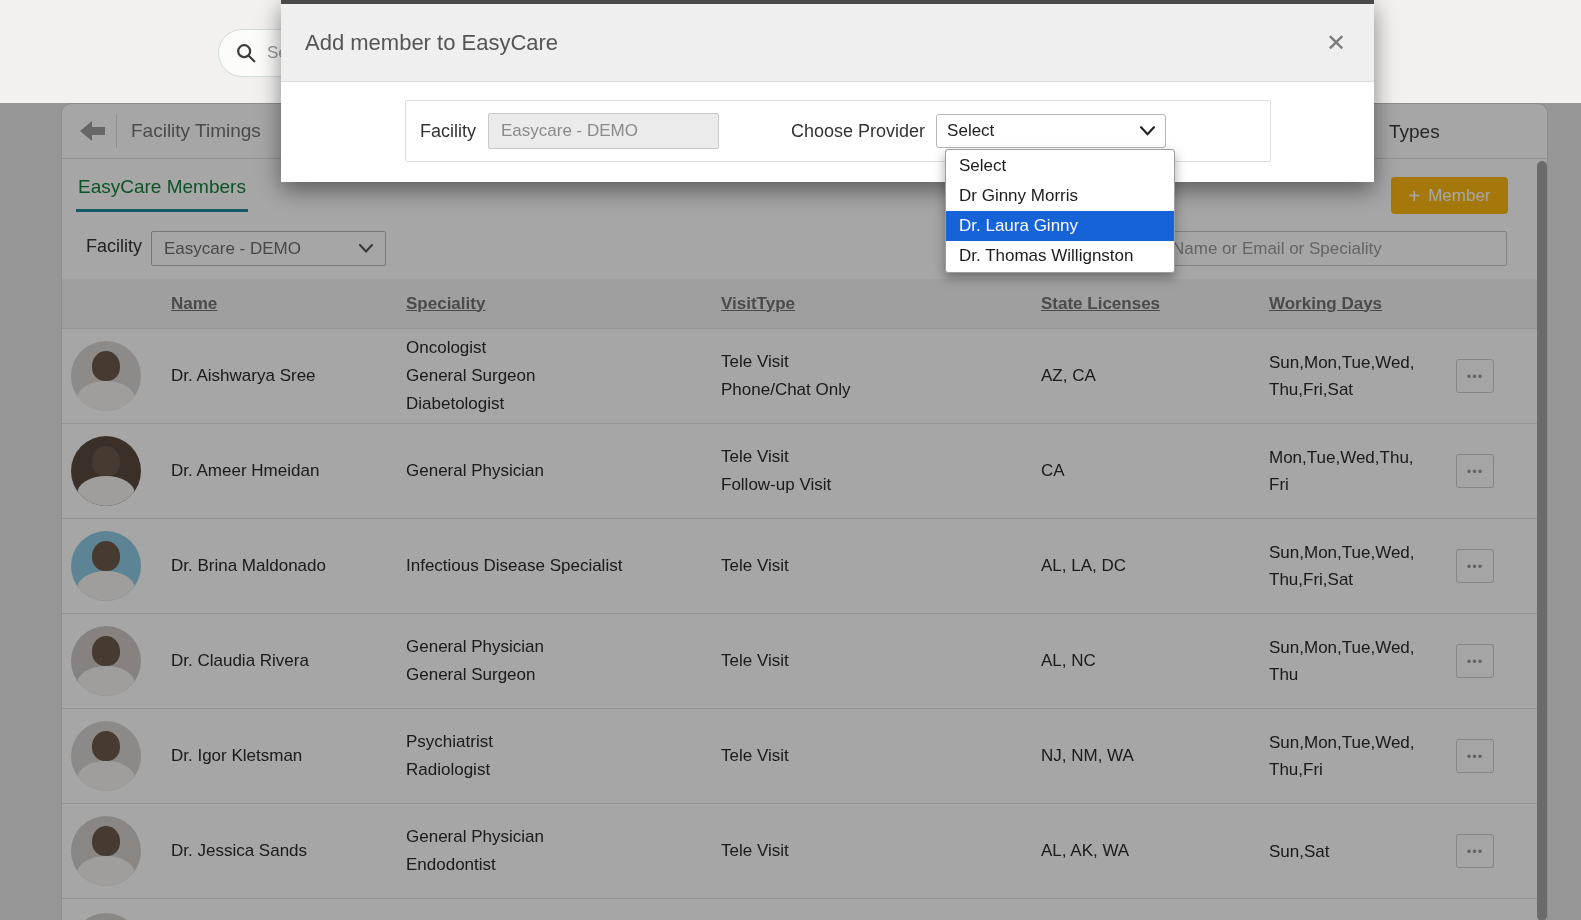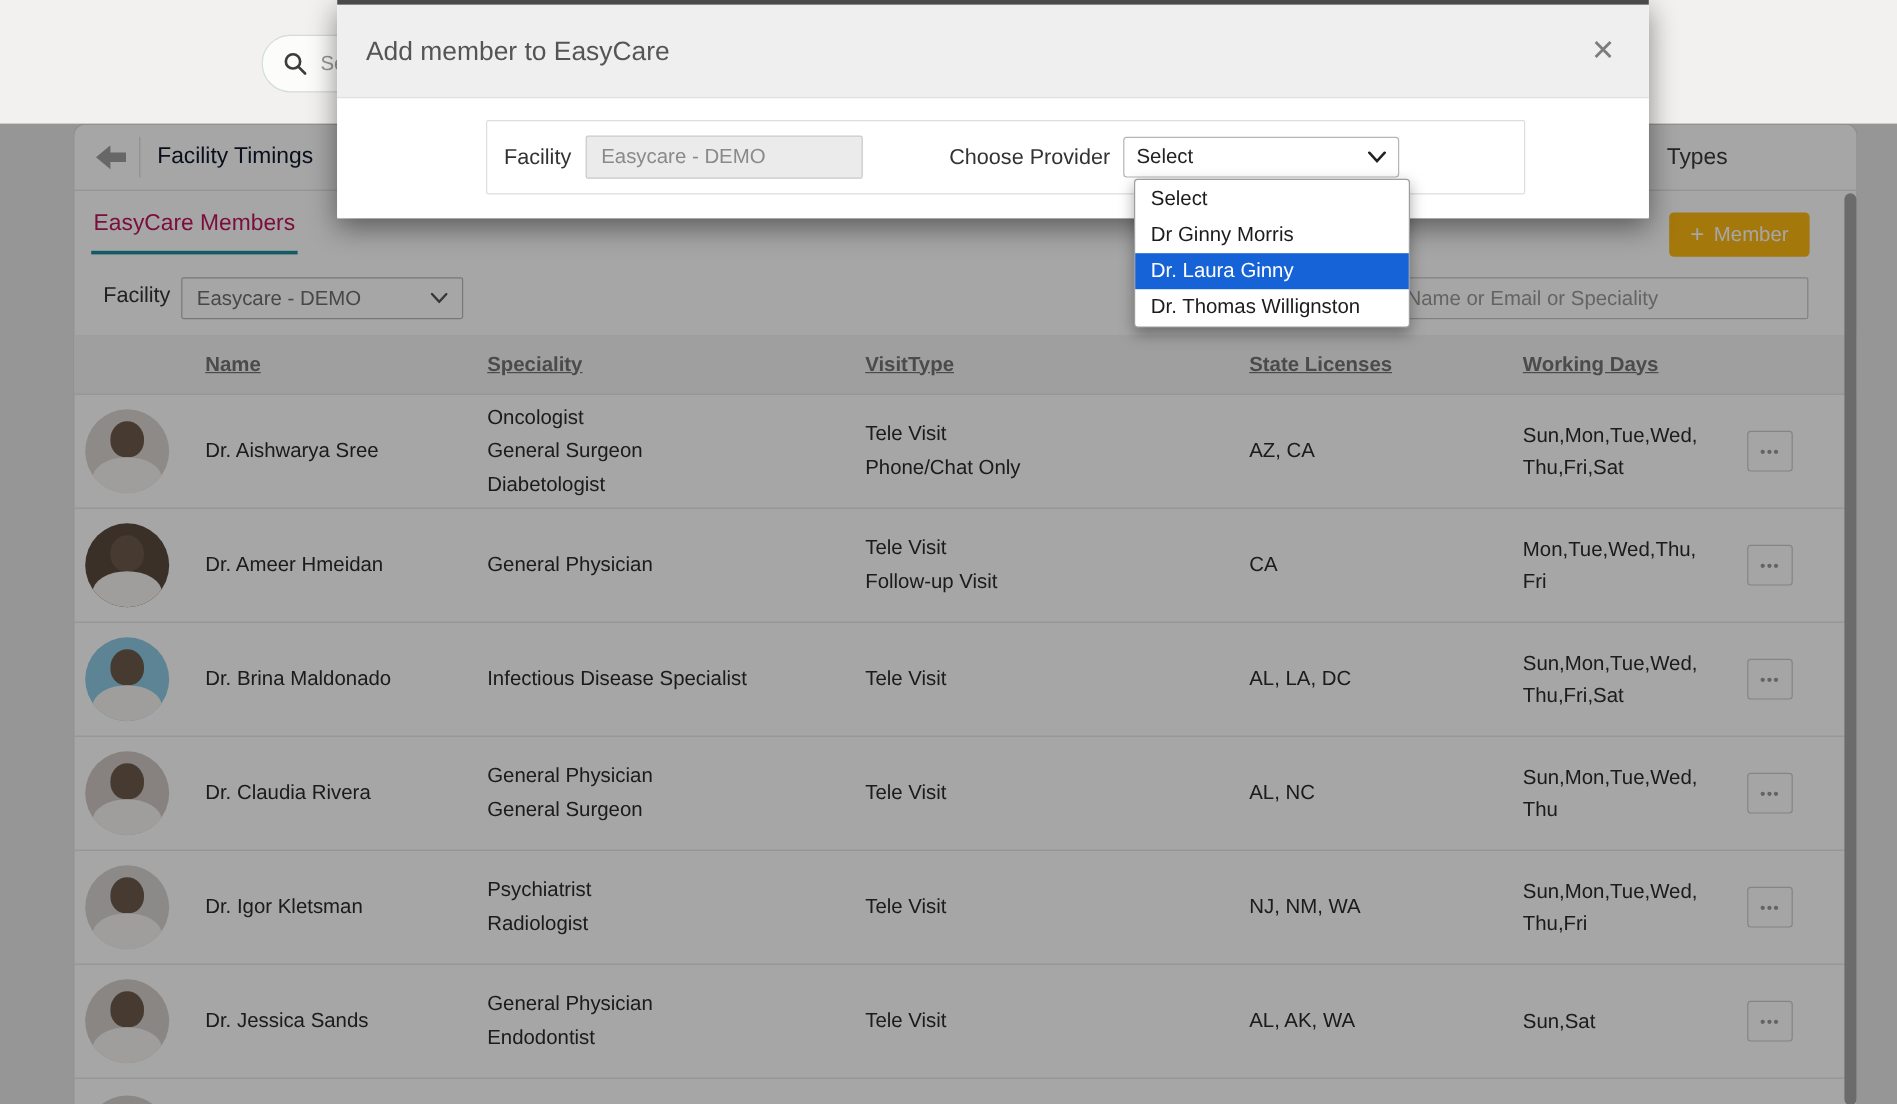--- a/index.html
+++ b/index.html
@@ -23,26 +23,26 @@
 
   
   .card {
     position:absolute; left:61px; top:103px; width:1487px; height:817px;
     background:#ffffff; border:1px solid #d9d9d9; border-bottom:none;
     border-radius:10px 10px 0 0;
   }
   .tabbar { position:relative; height:55px; border-bottom:1px solid #e2e2e2; display:flex; align-items:center; }
   .back-btn { margin-left:16px; width:30px; display:flex; align-items:center; justify-content:center; cursor:pointer; }
   .tab-div { width:1px; height:34px; background:#dddddd; margin-left:8px; }
-  .tab-title { margin-left:14px; font-size:19px; color:#0f172a; }
+  .tab-title { margin-left:14px; font-size:19px; color:#737373; }
   .right-tab { position:absolute; left:1308px; top:0; height:55px; border-left:3px solid #0f766e; display:flex; align-items:center; padding-left:16px; font-size:19px; color:#3a3a3a; }
 
   .member-tab {
     position:absolute; left:14px; top:72px; padding:0 2px 11px 2px;
-    font-size:19px; color:#be185d; border-bottom:3px solid #1f8a9d; cursor:pointer;
+    font-size:19px; color:#15803d; border-bottom:3px solid #1f8a9d; cursor:pointer;
   }
   .add-member-btn {
     position:absolute; left:1329px; top:73px; width:117px; height:37px;
     background:#fdb913; border:none; border-radius:4px;
     color:#ffffff; font-size:17px; display:flex; align-items:center; justify-content:center; gap:8px;
     cursor:pointer; font-family:inherit;
   }
   .add-member-btn .plus { font-size:20px; line-height:1; }
 
   .filter-label { position:absolute; left:24px; top:132px; font-size:18px; color:#333333; }

